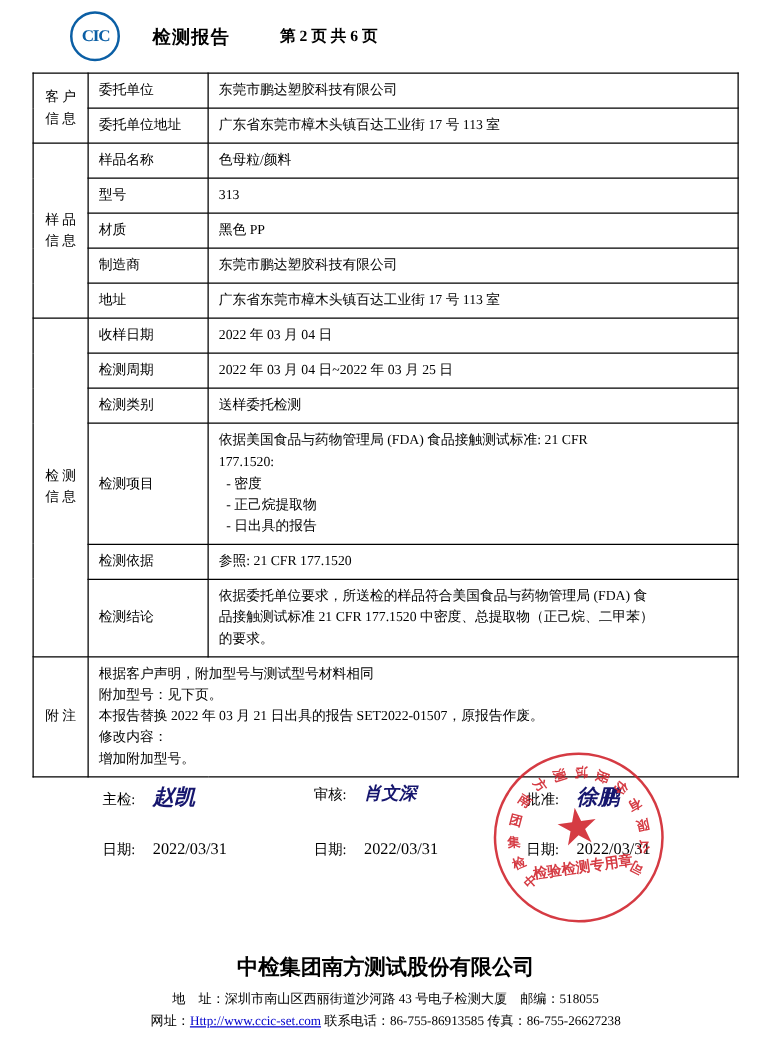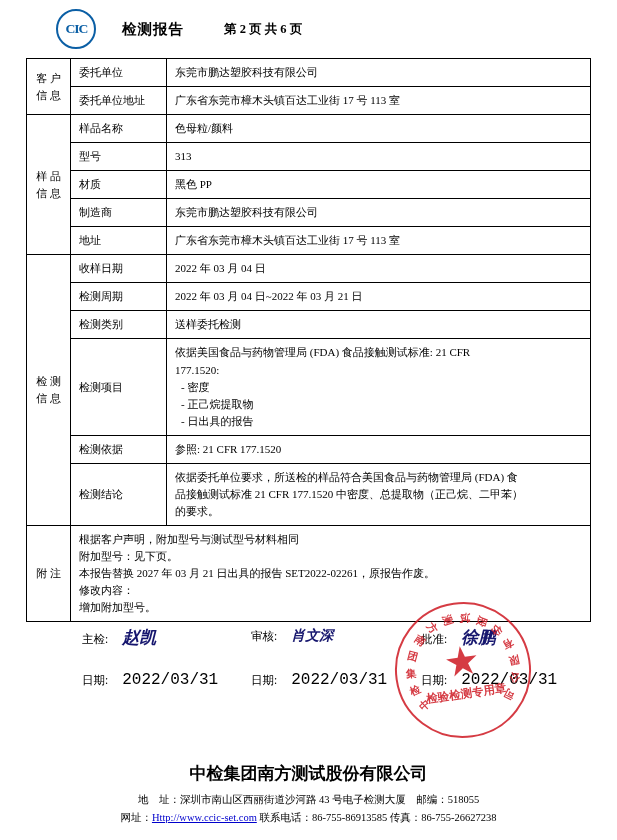--- a/index.html
+++ b/index.html
@@ -130,23 +130,22 @@
     padding-top: 8px;
     height: 86px;
     box-sizing: border-box;
   }
   .sign-label {
     font-size: 11.5px;
     white-space: nowrap;
     margin-right: 10px;
   }
   .sign-value {
-    font-size: 16px;
-    white-space: nowrap;
-    font-family: Liberation Mono, monospace;
+    font-size: 13px;
+    white-space: nowrap;
   }
   .sig-img {
     font-family: "Liberation Serif", serif;
     font-style: italic;
     font-weight: bold;
     color: #1a1a6b;
     white-space: nowrap;
     transform: skewX(-8deg);
   }
   .sig1 { font-size: 17px; color:#16166e; }
@@ -291,21 +290,21 @@
       <tr>
         <td class="sec" rowspan="6">
           <span class="sec-line">检 测</span>
           <span class="sec-line">信 息</span>
         </td>
         <td class="lbl">收样日期</td>
         <td class="val">2022 年 03 月 04 日</td>
       </tr>
       <tr>
         <td class="lbl">检测周期</td>
-        <td class="val">2022 年 03 月 04 日~2022 年 03 月 21 日</td>
+        <td class="val">2022 年 03 月 04 日~2022 年 03 月 25 日</td>
       </tr>
       <tr>
         <td class="lbl">检测类别</td>
         <td class="val">送样委托检测</td>
       </tr>
       <tr>
         <td class="lbl">检测项目</td>
         <td class="val multi">
           <div>依据美国食品与药物管理局 (FDA) 食品接触测试标准: 21 CFR</div>
           <div>177.1520:</div>
@@ -327,21 +326,21 @@
         </td>
       </tr>
 
       <tr>
         <td class="sec">
           <span class="sec-line">附 注</span>
         </td>
         <td class="note-cell" colspan="2">
           <div>根据客户声明，附加型号与测试型号材料相同</div>
           <div>附加型号：见下页。</div>
-          <div>本报告替换 2027 年 03 月 21 日出具的报告 SET2022-02261，原报告作废。</div>
+          <div>本报告替换 2022 年 03 月 21 日出具的报告 SET2022-01507，原报告作废。</div>
           <div>修改内容：</div>
           <div>增加附加型号。</div>
         </td>
       </tr>
     </tbody>
   </table>
   </div>
 
   <div class="sign-area">
     <div class="row-insp">

